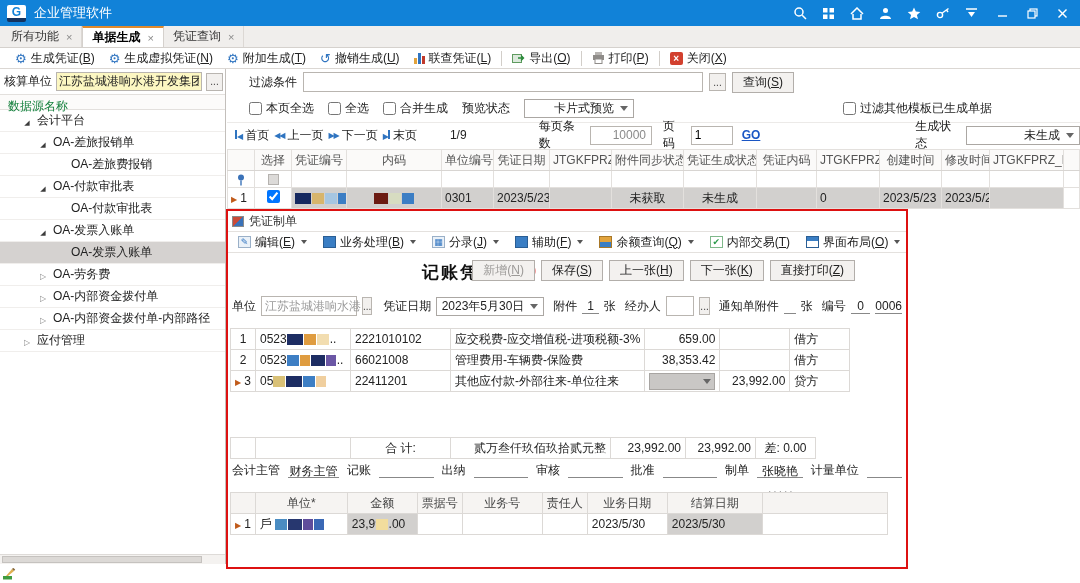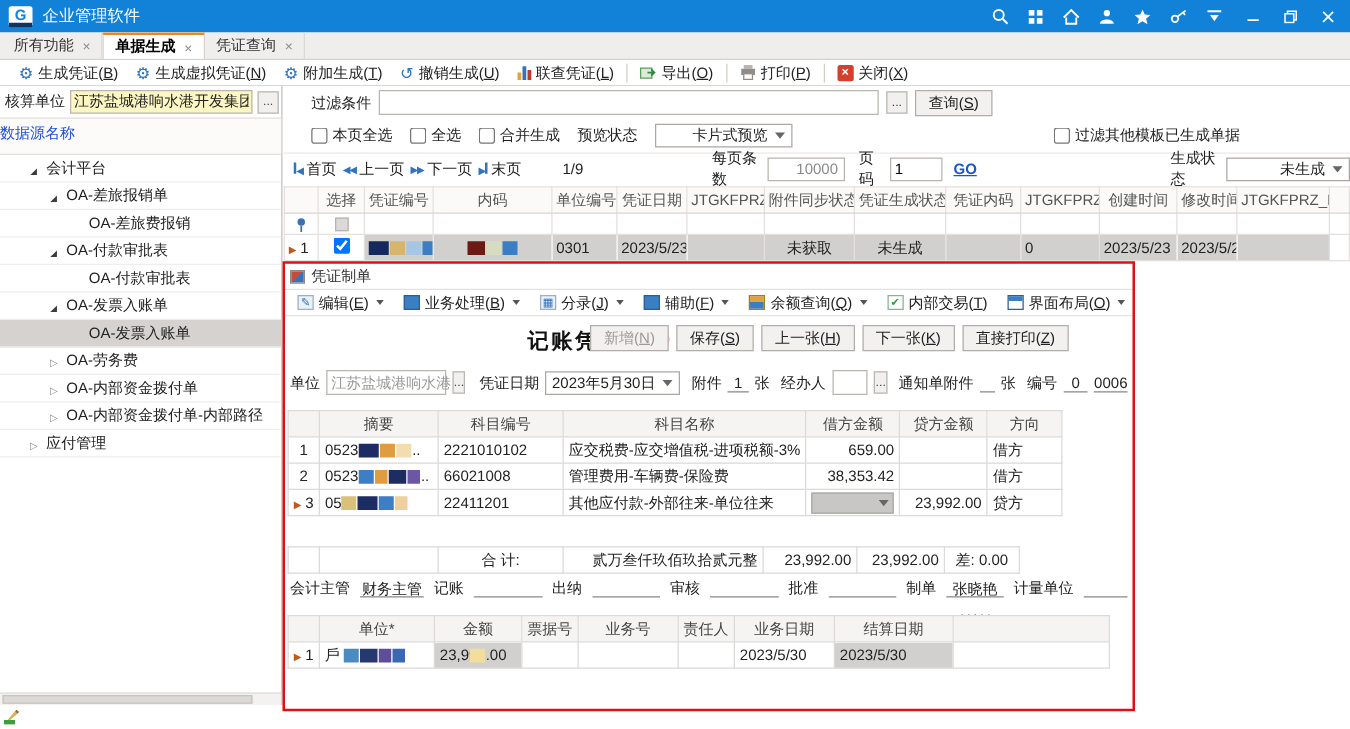--- a/index.html
+++ b/index.html
@@ -31,21 +31,21 @@
   .chart-ic i{display:block;width:3px}
   .xred{display:inline-block;width:13px;height:13px;background:#d2402e;color:#fff;font-weight:bold;font-size:10px;line-height:13px;text-align:center;border-radius:2px}
   .xred::before{content:"×"}
 
   
   .leftpanel{position:absolute;left:0;top:69px;width:226px;height:495px;border-right:1px solid #c3bfbb;background:#fff}
   .orgrow{display:flex;align-items:center;padding:3px 2px 3px 4px;gap:4px}
   .orgrow .lbl{white-space:nowrap;color:#222}
   .orginput{flex:1;height:19px;background:#fcf7c2;border:1px solid #b9b5b0;font-size:12px;padding:0 2px;min-width:0;color:#222;font-family:inherit}
   .dots-btn{width:17px;height:18px;border:1px solid #b9b5b0;background:#f2f0ee;font-size:10px;line-height:15px;text-align:center;color:#444}
-  .treehead{height:30px;line-height:23px;color:#1d4ed8;border-top:1px solid #e3e0dd;border-bottom:1px solid #e3e0dd;background:#fcfbfa}
+  .treehead{height:16px;line-height:23px;padding-left:8px;color:#15803d;border-top:1px solid #e3e0dd;border-bottom:1px solid #e3e0dd;background:#fcfbfa}
   .titem{height:22px;display:flex;align-items:center;gap:5px;border-bottom:1px solid #f0eeec;white-space:nowrap;overflow:hidden}
   .titem.sel{background:#d5d2d0}
   .tglyph{width:10px;text-align:center;flex:none}
   .exp .tglyph::before{content:"◢";font-size:7px;color:#3c3c3c}
   .col .tglyph::before{content:"▷";font-size:8px;color:#8a8a8a}
   .lv0{padding-left:6px}.lv1{padding-left:22px}.lv2{padding-left:38px}.lv3{padding-left:56px}
   .hscroll{position:absolute;left:0;bottom:0;width:225px;height:10px;background:#f4f2f0;border-top:1px solid #dedbd8}
   .hthumb{position:absolute;left:2px;top:1px;width:200px;height:7px;background:#dcd9d6;border:1px solid #c5c2bf}
 
   
@@ -354,21 +354,21 @@
       </span>
     <span class="pg">
         <span class="pgi">▶▶</span>
         <span>下一页</span>
       </span>
     <span class="pg">
         <span class="pgi">▶<span class="pgbar"></span></span>
         <span>末页</span>
       </span>
     <span style="margin-left:28px">1/9</span>
-    <span style="margin-left:98px">每页条数</span>
+    <span style="margin-left:67px">每页条数</span>
     <input class="smallinput" style="width: 62px; color: rgb(138, 138, 138); padding-left: 22px;" value="10000">
     <span style="margin-left:6px">页码</span>
     <input class="smallinput" style="width: 42px;" value="1">
     <a class="golink" href="#">GO</a>
     <span style="margin-left:150px">生成状态</span>
     <div class="combo" style="width:118px">
         <span>未生成</span>
         <span class="caret"></span>
       </div>
   </div>
@@ -540,29 +540,20 @@
     <colgroup>
         <col style="width:25px">
         <col style="width:95px">
         <col style="width:100px">
         <col style="width:160px">
         <col style="width:75px">
         <col style="width:70px">
         <col style="width:60px">
       </colgroup>
     <tbody>
-        <tr>
-      <th></th>
-      <th class="ctr">摘要</th>
-      <th class="ctr">科目编号</th>
-      <th class="ctr">科目名称</th>
-      <th class="ctr">借方金额</th>
-      <th class="ctr">贷方金额</th>
-      <th class="ctr">方向</th>
-    </tr>
     <tr>
       <td class="ctr">1</td>
       <td><span>0523</span><span class="rd w16" style="background: rgb(29, 45, 99);"></span><span class="rd w12" style="background: rgb(223, 156, 64);"></span><span class="rd w12" style="background: rgb(242, 221, 176);"></span><span>..</span></td>
       <td>2221010102</td>
       <td>应交税费-应交增值税-进项税额-3%</td>
       <td class="num">659.00</td>
       <td class="num"></td>
       <td class="dircell">借方</td>
     </tr>
     <tr>

